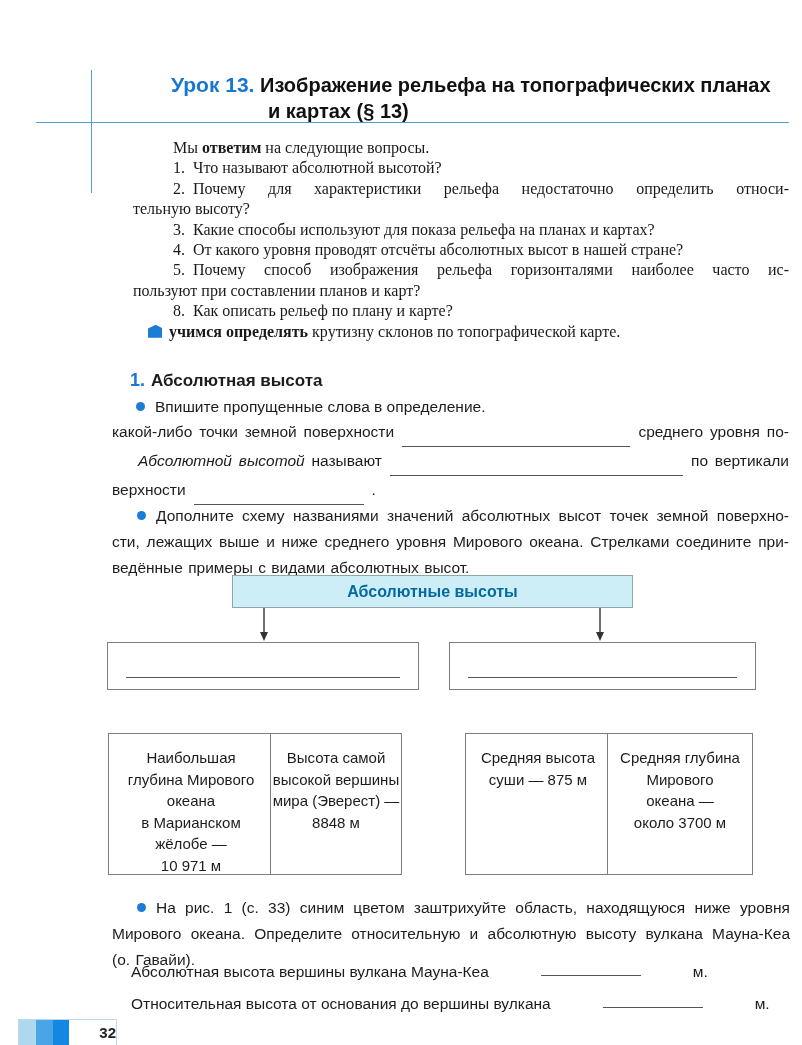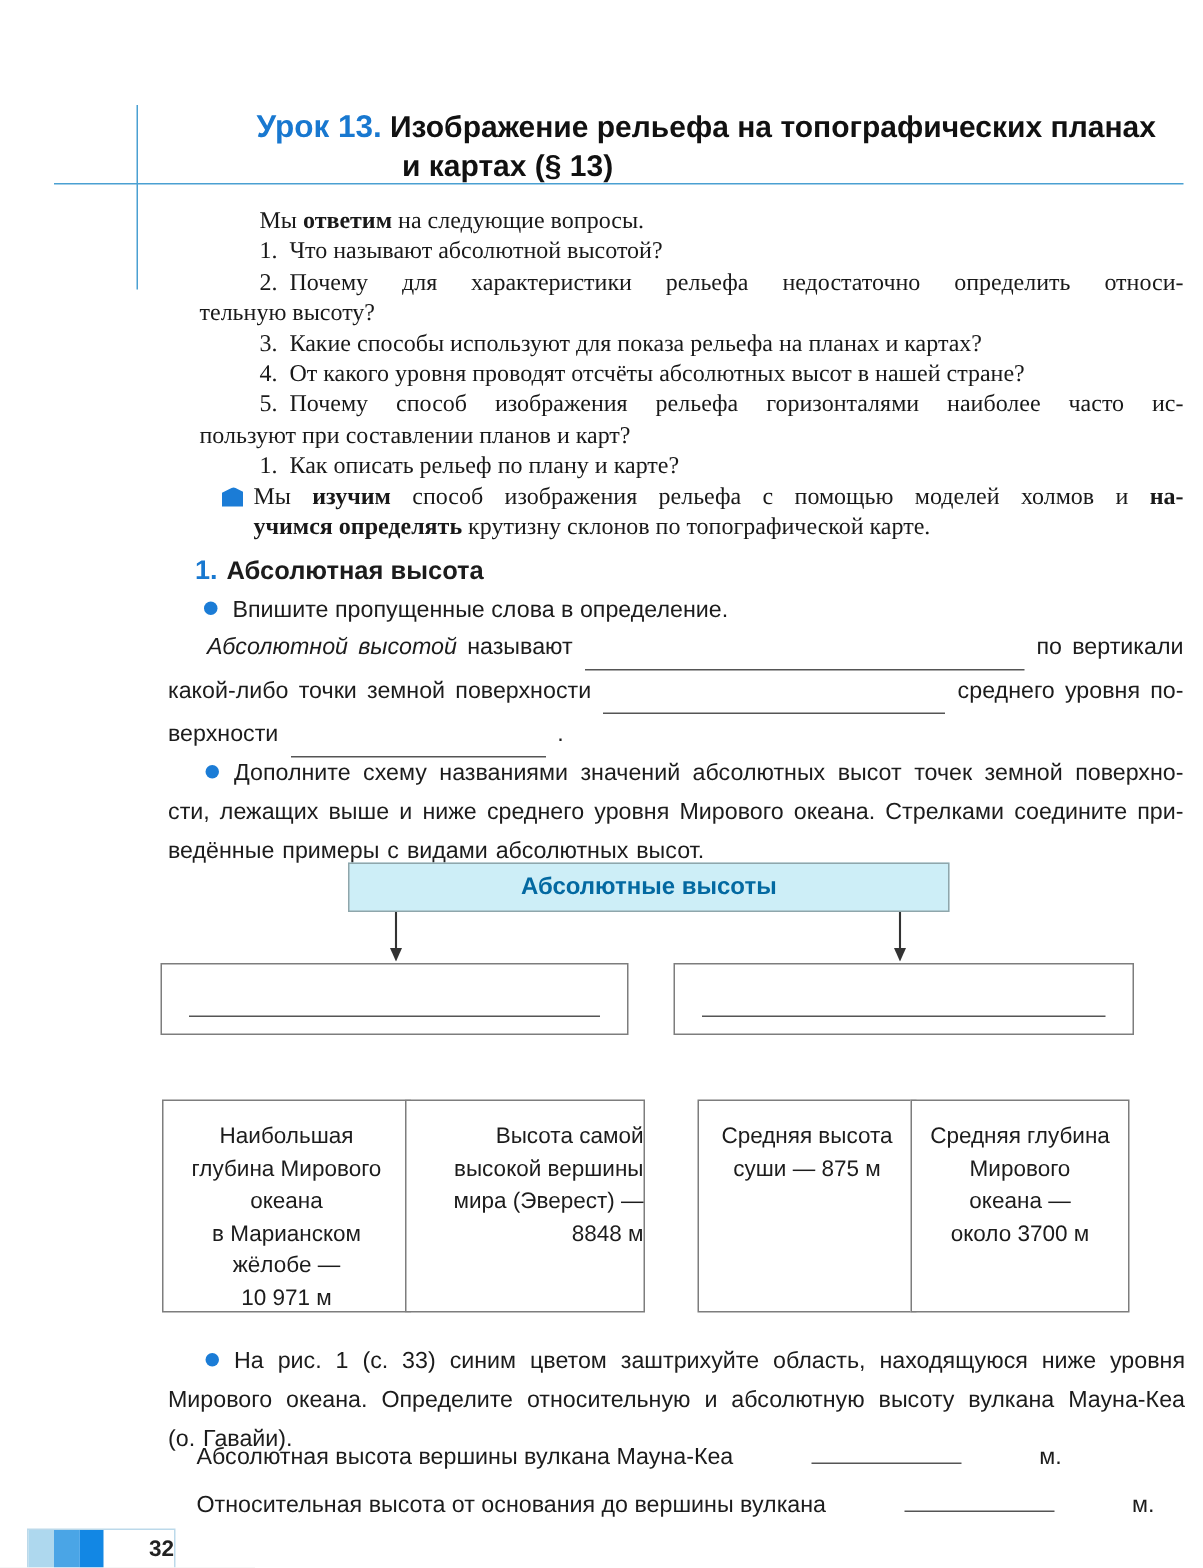--- a/index.html
+++ b/index.html
@@ -88,42 +88,41 @@
 
   <div class="intro">
     <div class="line ind"><span>Мы </span><b>ответим</b><span> на следующие вопросы.</span></div>
     <div class="line ind">1. Что называют абсолютной высотой?</div>
     <div class="line ind j">2. Почему для характеристики рельефа недостаточно определить относи-</div>
     <div class="line">тельную высоту?</div>
     <div class="line ind">3. Какие способы используют для показа рельефа на планах и картах?</div>
     <div class="line ind">4. От какого уровня проводят отсчёты абсолютных высот в нашей стране?</div>
     <div class="line ind j">5. Почему способ изображения рельефа горизонталями наиболее часто ис-</div>
     <div class="line">пользуют при составлении планов и карт?</div>
-    <div class="line ind">1. Как описать рельеф по плану и карте?</div>
+    <div class="line ind">8. Как описать рельеф по плану и карте?</div>
     <div class="study">
       <span class="bookmark"></span>
-      <div class="line j"><span>Мы </span><b>изучим</b><span> способ изображения рельефа с помощью моделей холмов и </span><b>на-</b></div>
       <div class="line"><b>учимся определять</b><span> крутизну склонов по топографической карте.</span></div>
     </div>
   </div>
 
   <div class="section-head"><span class="num">1.</span><span>Абсолютная высота</span></div>
 
   <div class="task1-line"><span class="dot"></span><span>Впишите пропущенные слова в определение.</span></div>
 
   <div class="definition">
+    <div class="def-line">
+      <span>какой-либо точки земной поверхности</span>
+      <span class="blank"></span>
+      <span>среднего уровня по-</span>
+    </div>
     <div class="def-line">
       <span class="it indent26">Абсолютной высотой</span>&nbsp;<span>называют</span>
       <span class="blank"></span>
       <span>по вертикали</span>
-    </div>
-    <div class="def-line">
-      <span>какой-либо точки земной поверхности</span>
-      <span class="blank"></span>
-      <span>среднего уровня по-</span>
     </div>
     <div class="def-line">
       <span>верхности</span>
       <span class="blank fixed"></span>
       <span>.</span>
     </div>
   </div>
 
   <div class="task-par t2">
     <div class="line j"><span class="dot" style="margin-left:25px;"></span><span>Дополните схему названиями значений абсолютных высот точек земной поверхно-</span></div>
@@ -154,21 +153,21 @@
   </div>
 
   <div class="ex-box" style="left:108px;width:166px;">
     <span>Наибольшая</span>
     <span>глубина Мирового</span>
     <span>океана</span>
     <span>в Марианском</span>
     <span>жёлобе —</span>
     <span>10 971 м</span>
   </div>
-  <div class="ex-box" style="left:270px;width:160px;text-align:right;">
+  <div class="ex-box" style="left:270px;width:132px;">
     <span>Высота самой</span>
     <span>высокой вершины</span>
     <span>мира (Эверест) —</span>
     <span>8848 м</span>
   </div>
   <div class="ex-box" style="left:465px;width:146px;">
     <span>Средняя высота</span>
     <span>суши — 875 м</span>
   </div>
   <div class="ex-box" style="left:607px;width:146px;">

